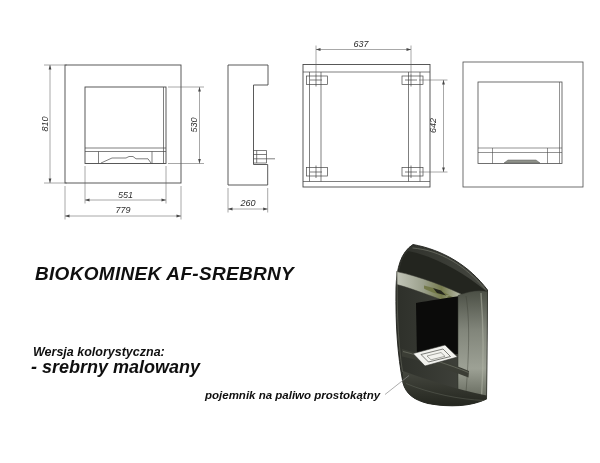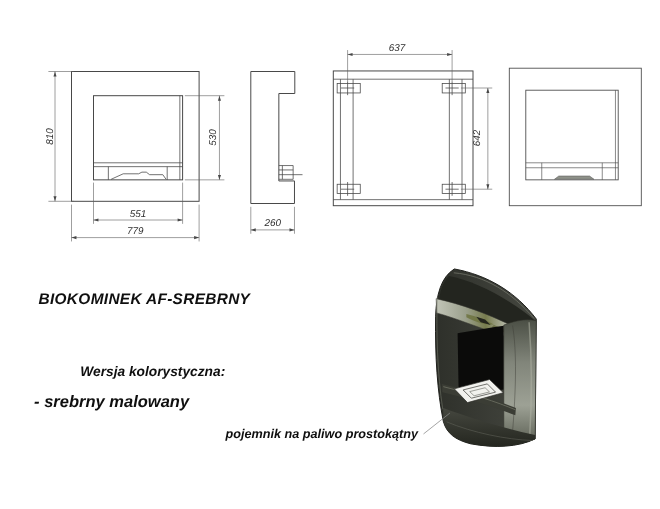--- a/index.html
+++ b/index.html
@@ -1,22 +1,22 @@
 <!DOCTYPE html>
 <html><head>
 <meta charset="utf-8">
 <style>
   html,body{margin:0;padding:0;background:#fff;}
   #sheet{position:relative;width:600px;height:463px;background:#fff;overflow:hidden;
          font-family:"Liberation Sans",sans-serif;}
   #drawing{position:absolute;left:0;top:0;}
   .txt{position:absolute;color:#0f0f0f;font-style:italic;font-weight:bold;white-space:nowrap;}
-  #title{left:35px;top:263px;font-size:14px;letter-spacing:.3px;}
-  #wersja{left:33px;top:331px;font-size:12.5px;margin-left:40px;}
-  #opt{left:31px;top:357px;font-size:15px;}
+  #title{left:35px;top:263px;font-size:19px;letter-spacing:.3px;}
+  #wersja{left:33px;top:345px;font-size:12.5px;}
+  #opt{left:31px;top:357px;font-size:18px;}
   #callout{left:205px;top:389px;font-size:11.5px;text-align:right;}
   .dimtxt{font:italic 9px "Liberation Sans",sans-serif;fill:#2e2e2e;}
 </style>
 </head>
 <body>
 
 <div id="sheet">
 
 <svg id="drawing" width="600" height="463" viewBox="0 0 600 463">
   <defs>

